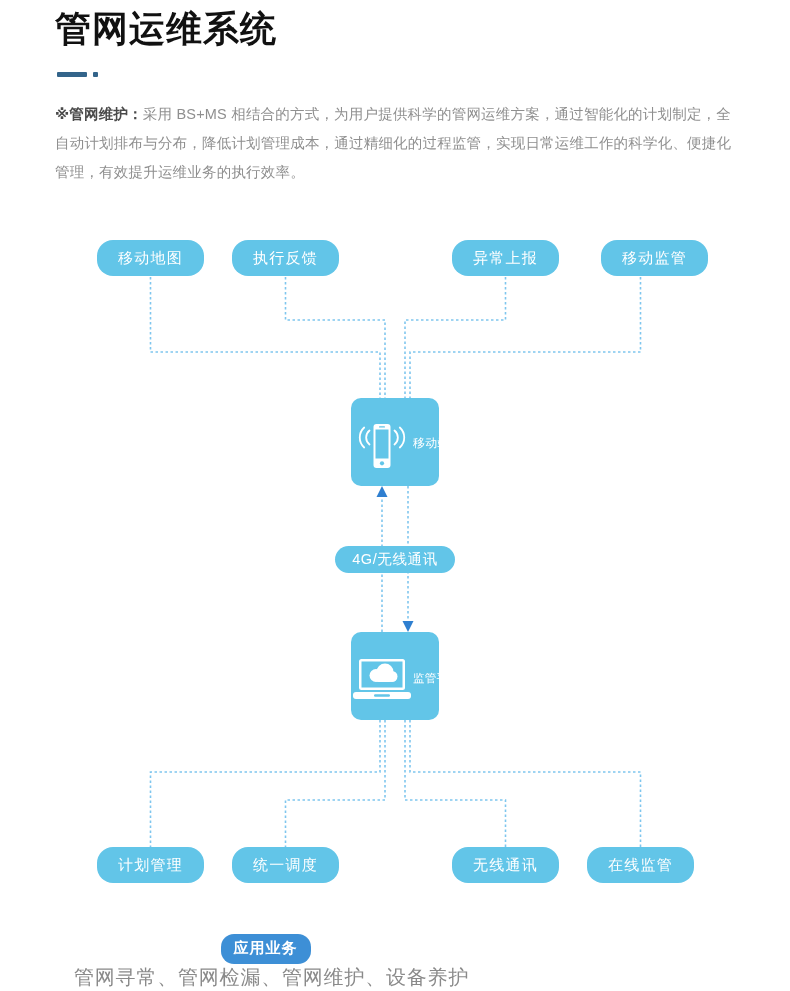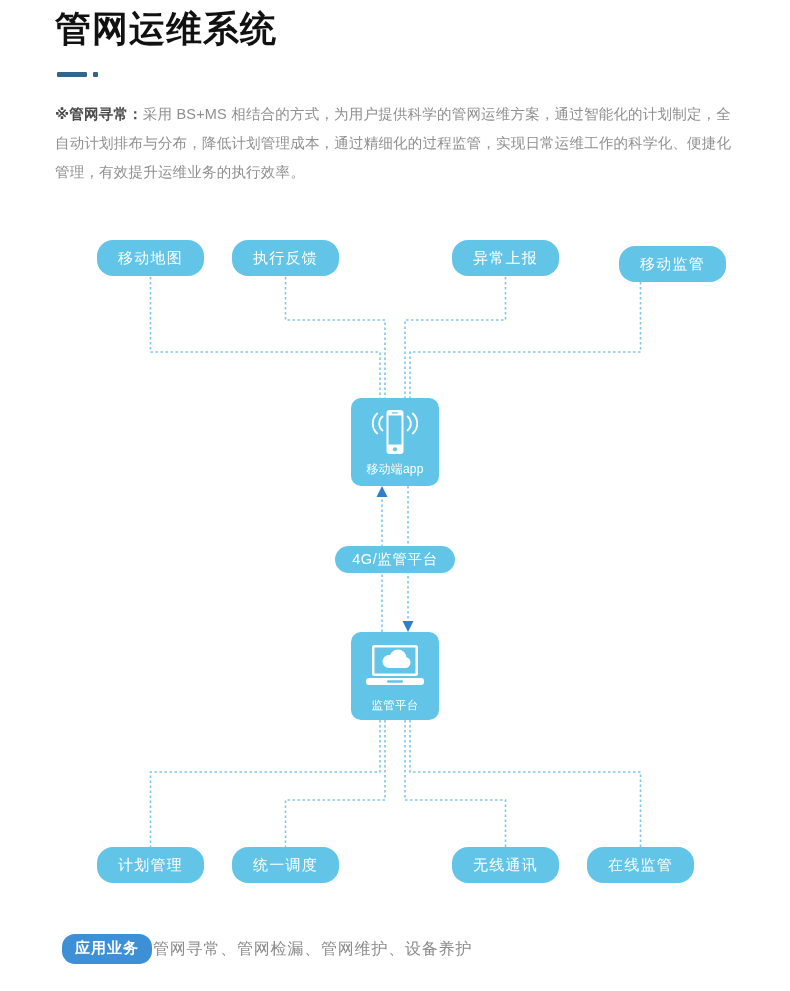--- a/index.html
+++ b/index.html
@@ -111,37 +111,37 @@
     display: flex;
     align-items: center;
     justify-content: center;
     white-space: nowrap;
   }
 
   
   .pill-t1 { left: 97px;  top: 240px; width: 107px; }
   .pill-t2 { left: 232px; top: 240px; width: 107px; }
   .pill-t3 { left: 452px; top: 240px; width: 107px; }
-  .pill-t4 { left: 619px; top: 240px; width: 107px; margin-top: 6px; }
+  .pill-t4 { left: 601px; top: 240px; width: 107px; }
 
   
   .pill-b1 { left: 97px;  top: 847px; width: 107px; }
   .pill-b2 { left: 232px; top: 847px; width: 107px; }
   .pill-b3 { left: 452px; top: 847px; width: 107px; }
   .pill-b4 { left: 587px; top: 847px; width: 107px; }
 
   
   .icon-card {
     position: absolute;
     width: 88px;
     height: 88px;
     border-radius: 10px;
     background: #62c5e8;
     display: flex;
-    flex-direction: column;
+    flex-direction: row;
     align-items: center;
     justify-content: flex-start;
   }
   .card-app      { left: 351px; top: 398px; }
   .card-platform { left: 351px; top: 632px; }
 
   .icon-card .glyph {
     margin-top: 9px;
     width: 64px;
     height: 52px;
@@ -158,51 +158,52 @@
   }
   .card-platform .caption { font-size: 11.5px; margin-top: 5px; }
 
   
   .footer {
     position: absolute;
     left: 62px;
     top: 934px;
     display: flex;
     align-items: center;
+    flex-direction: column;
   }
   .footer-badge {
     background: #3d8fd6;
     color: #ffffff;
     font-size: 15px;
     font-weight: bold;
     letter-spacing: 1px;
     border-radius: 13px;
     padding: 5px 13px 6px 13px;
     white-space: nowrap;
   }
   .footer-text {
-    margin-left: 1px;
-    font-size: 16px;
+    margin-left: 12px;
+    font-size: 20px;
     color: #8a8a8a;
     letter-spacing: 0.8px;
     white-space: nowrap;
   }
 </style>
 </head>
 <body>
 
 <div class="page-title">管网运维系统</div>
 
 <div class="title-divider">
   <span class="bar"></span>
   <span class="dot"></span>
 </div>
 
 <p class="overview">
-  <span class="lead">※管网寻常：</span><span>采用 BS+MS  相结合的方式，为用户提供科学的管网运维方案，通过智能化的计划制定，全自动计划排布与分布，降低计划管理成本，通过精细化的过程监管，实现日常运维工作的科学化、便捷化管理，有效提升运维业务的执行效率。</span>
+  <span class="lead">※管网维护：</span><span>采用 BS+MS  相结合的方式，为用户提供科学的管网运维方案，通过智能化的计划制定，全自动计划排布与分布，降低计划管理成本，通过精细化的过程监管，实现日常运维工作的科学化、便捷化管理，有效提升运维业务的执行效率。</span>
 </p>
 
 <div class="diagram">
 
   <svg class="connectors" viewBox="0 0 790 991" width="790" height="991" aria-hidden="true">
     <g fill="none" stroke="#7fc6ee" stroke-width="1.6" stroke-dasharray="2.5 2.5" stroke-linecap="butt">
 
       <path d="M150.5,272 L150.5,352 L380,352 L380,398"></path>
 
       <path d="M285.5,272 L285.5,320 L385,320 L385,398"></path>
@@ -254,21 +255,21 @@
 
           <g fill="none" stroke="#ffffff" stroke-width="1.8" stroke-linecap="round">
             <path d="M43.5,8.5 A9,9 0 0 1 43.5,22.5"></path>
             <path d="M48.8,5.5 A13.5,13.5 0 0 1 48.8,25.5"></path>
           </g>
         </svg>
       </span>
       <span class="caption">移动端app</span>
     </div>
 
-    <div class="pill-comm">4G/监管平台</div>
+    <div class="pill-comm">4G/无线通讯</div>
 
     <div class="icon-card card-platform">
       <span class="glyph">
         <svg width="62" height="48" viewBox="0 0 62 48" aria-hidden="true">
 
           <rect x="8" y="2" width="46" height="31" rx="2.5" ry="2.5" fill="#ffffff"></rect>
           <rect x="10.5" y="4.5" width="41" height="26" fill="#62c5e8"></rect>
 
           <g fill="#ffffff">
             <circle cx="25" cy="18.5" r="6.5"></circle>

